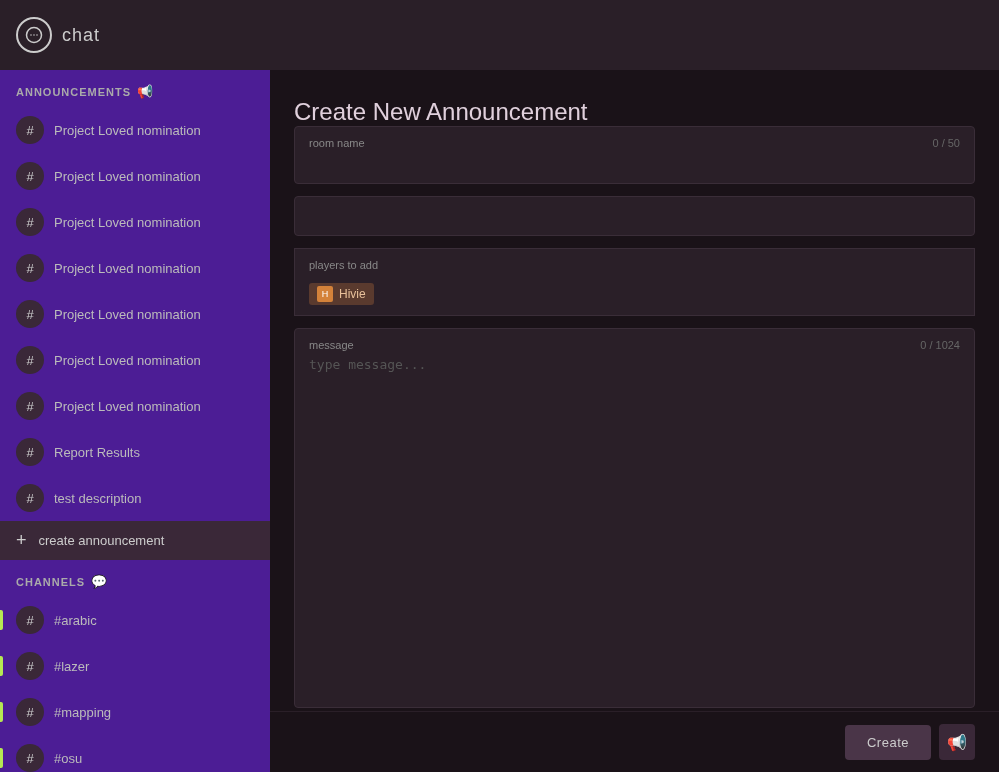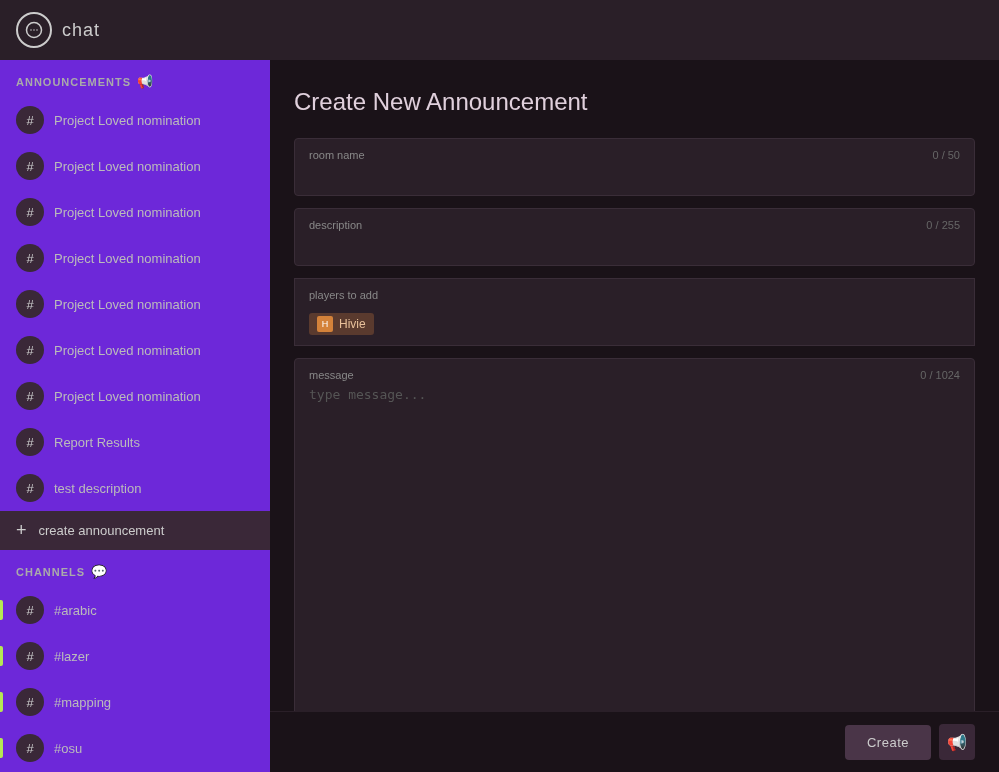--- a/index.html
+++ b/index.html
@@ -10,21 +10,21 @@
       width: 999px;
       height: 772px;
       overflow: hidden;
       display: flex;
       flex-direction: column;
     }
 
     
     .topbar {
       background: #2a1f28;
-      height: 60px;
+      height: 70px;
       display: flex;
       align-items: center;
       padding: 0 16px;
       gap: 10px;
       flex-shrink: 0;
     }
     .topbar-icon {
       width: 36px;
       height: 36px;
       border: 2px solid #ccc;
@@ -45,21 +45,21 @@
     
     .main {
       display: flex;
       flex: 1;
       overflow: hidden;
     }
 
     
     .sidebar {
       width: 270px;
-      background: #6d28d9;
+      background: #4c1d95;
       overflow-y: auto;
       flex-shrink: 0;
       padding-bottom: 12px;
     }
     .sidebar::-webkit-scrollbar { width: 4px; }
     .sidebar::-webkit-scrollbar-thumb { background: #555; border-radius: 2px; }
 
     .section-header {
       display: flex;
       align-items: center;
@@ -145,21 +145,20 @@
     .content-inner {
       flex: 1;
       padding: 28px 24px 16px 24px;
       overflow-y: auto;
     }
 
     .page-title {
       font-size: 24px;
       font-weight: 300;
       color: #e0d0dc;
-      margin-bottom: 22px;
     }
 
     .form-field {
       background: #2a1f28;
       border: 1px solid #3a2d38;
       border-radius: 4px;
       margin-bottom: 12px;
       padding: 10px 14px;
       position: relative;
     }
@@ -372,24 +371,20 @@
 
       <div class="form-field">
         <div class="field-label">
           <span>room name</span>
           <span class="field-counter">0 / 50</span>
         </div>
         <input class="field-input" type="text" value="" style="">
       </div>
 
       <div class="form-field">
-        <div class="field-label">
-          <span>description</span>
-          <span class="field-counter">0 / 255</span>
-        </div>
         <input class="field-input" type="text" value="" style="">
       </div>
 
       <div class="players-field">
         <div class="field-label">
           <span>players to add</span>
         </div>
         <div class="player-tag">
           <div class="player-avatar">H</div>
           <span>Hivie</span>

